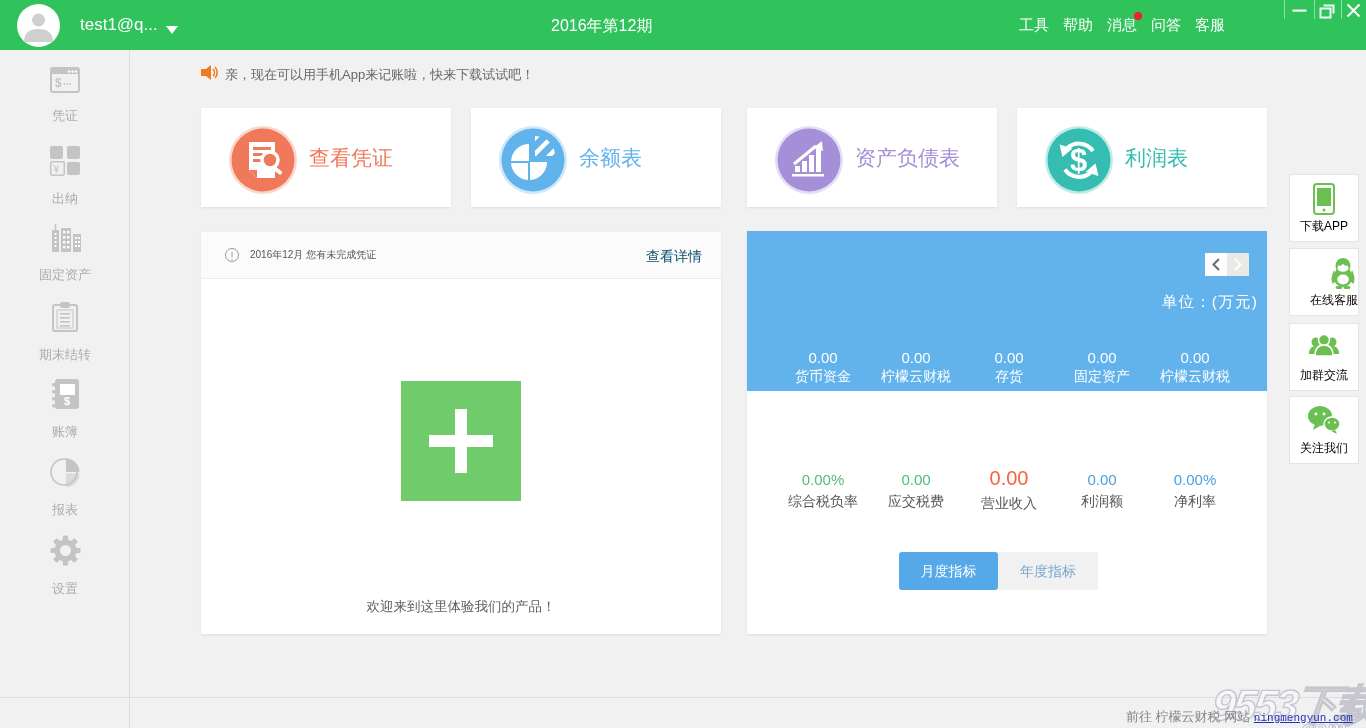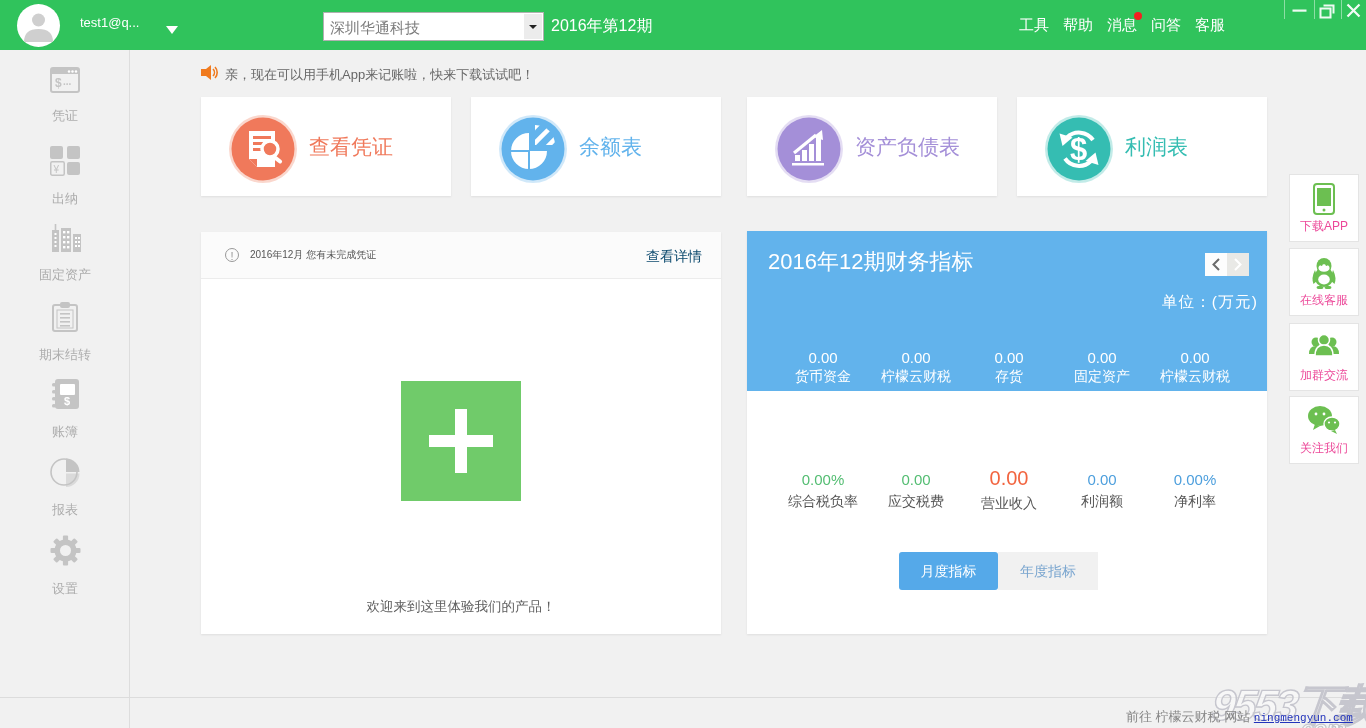--- a/index.html
+++ b/index.html
@@ -3,21 +3,21 @@
 <meta charset="utf-8">
 <style>
 * { margin:0; padding:0; box-sizing:border-box; }
 html,body { width:1366px; height:728px; overflow:hidden; }
 body { font-family:"Liberation Sans",sans-serif; background:#f1f1f1; position:relative; }
 .abs { position:absolute; }
 
 
 #topbar { position:absolute; left:0; top:0; width:1366px; height:50px; background:#30c35c; }
 #avatar { position:absolute; left:17px; top:4px; width:43px; height:43px; border-radius:50%; background:#fff; overflow:hidden; }
-#uname { position:absolute; left:80px; top:15px; color:#fff; font-size:13px; }
+#uname { position:absolute; left:80px; top:15px; color:#fff; font-size:17px; }
 #udrop { position:absolute; left:166px; top:26px; width:0; height:0; border-left:6.5px solid transparent; border-right:6.5px solid transparent; border-top:8px solid #fff; }
 #sel { position:absolute; left:323px; top:12px; width:221px; height:29px; background:#fff; border:1px solid #b0b0b0; }
 #sel .txt { position:absolute; left:6px; top:6px; font-size:15px; color:#7b7b7b; }
 #sel .btn { position:absolute; right:1px; top:1px; width:18px; height:25px; background:#ececec; }
 #sel .btn:after { content:""; position:absolute; left:5px; top:11px; border-left:4px solid transparent; border-right:4px solid transparent; border-top:4.5px solid #222; }
 #period { position:absolute; left:551px; top:16px; color:#fff; font-size:16px; }
 #menu { position:absolute; left:1019px; top:16px; color:#fff; font-size:15px; letter-spacing:0; }
 #menu span { margin-right:14px;font-family:Liberation Serif, serif; }
 #reddot { position:absolute; left:1134px; top:12px; width:8px; height:8px; border-radius:50%; background:#f32121; }
 .wsep { position:absolute; top:0px; width:1px; height:19px; background:rgba(255,255,255,0.45); }
@@ -25,21 +25,21 @@
 
 
 #sidebar { position:absolute; left:0; top:50px; width:130px; height:678px; background:#f1f1f1; border-right:1px solid #ddd; }
 .sitem { position:absolute; left:0; width:130px; text-align:center; color:#adadad; font-size:13px; }
 .sitem svg { display:block; margin:0 auto 14px auto; }
 
 
 #notice { position:absolute; left:225px; top:66px; font-size:13px; color:#666; }
 
 
-.card { position:absolute; top:97px; width:250px; height:99px; background:#fff; box-shadow:0 1px 2px rgba(0,0,0,0.08); }
+.card { position:absolute; top:108px; width:250px; height:99px; background:#fff; box-shadow:0 1px 2px rgba(0,0,0,0.08); }
 .cicon { position:absolute; left:24px; top:14px; width:76px; height:76px; }
 .ctext { position:absolute; left:108px; top:36px; font-size:21px; }
 
 
 #lpanel { position:absolute; left:201px; top:232px; width:520px; height:402px; background:#fff; box-shadow:0 1px 2px rgba(0,0,0,0.08); }
 #lphead { position:absolute; left:0; top:0; width:520px; height:47px; background:#fbfbfb; border-bottom:1px solid #ececec; }
 #lphead .warn { position:absolute; left:24px; top:16px; width:14px; height:14px; border:1px solid #999; border-radius:50%; color:#999; font-size:11px; text-align:center; line-height:14px; }
 #lphead .t { position:absolute; left:49px; top:16px; font-size:10px; color:#555; }
 #lphead .lnk { position:absolute; right:19px; top:16px; font-size:14px; color:#0c4a6e; }
 #plus { position:absolute; left:200px; top:149px; width:120px; height:120px; background:#70cb6a; }
@@ -61,21 +61,21 @@
 .bstat .l { font-size:14px; margin-top:2px; }
 .wstat { position:absolute; width:100px; text-align:center; }
 .wstat .v { font-size:15px; }
 .wstat .l { font-size:14px; color:#555; margin-top:5px; }
 #tabs { position:absolute; left:152px; top:321px; height:38px; }
 #tabm { position:absolute; left:0; top:0; width:99px; height:38px; background:#55a9e9; color:#fff; font-size:14px; text-align:center; line-height:38px; border-radius:3px; }
 #taby { position:absolute; left:99px; top:0; width:100px; height:38px; background:#f1f1f1; color:#79a5cf; font-size:14px; text-align:center; line-height:38px; }
 
 
 .mini { position:absolute; left:1289px; width:70px; height:68px; background:#fff; border:1px solid #e4e4e4; text-align:center; }
-.mini .ml { position:absolute; left:0; bottom:6px; width:100%; font-size:12px; color:#ec4899; }
+.mini .ml { position:absolute; left:0; bottom:6px; width:100%; font-size:12px; color:#000000; }
 .mini svg { margin-top:8px; }
 
 
 #footline { position:absolute; left:0; top:697px; width:1366px; height:1px; background:#dcdcdc; }
 #footer { position:absolute; left:1126px; top:708px; font-size:13px; color:#868686; z-index:6; white-space:nowrap; }
 #footer .lnk { color:#2233bb; text-decoration:underline; font-family:"Liberation Mono",monospace; font-size:11px; font-weight:normal; letter-spacing:0; }
 #wmark { position:absolute; left:1212px; top:684px; width:300px; font-style:italic; font-weight:bold; font-size:43px; line-height:43px; color:rgba(255,255,255,0.45); -webkit-text-stroke:1.4px #c6c6ce; letter-spacing:-3px; white-space:nowrap; transform:skewX(-6deg); }
 #wmarkcom { position:absolute; left:1295px; top:716px; font-style:italic; font-weight:bold; font-size:22px; color:rgba(255,255,255,0.55); -webkit-text-stroke:1.2px #c6c6cb; transform:skewX(-6deg); }
 </style>
 </head>
@@ -83,24 +83,20 @@
 
 <div id="topbar">
   <div id="avatar">
     <svg width="43" height="43" viewBox="0 0 43 43">
       <circle cx="21.5" cy="16" r="6.5" fill="#cfcfcf"></circle>
       <path d="M7 38 Q7 25 21.5 25 Q36 25 36 38 Z" fill="#cfcfcf"></path>
     </svg>
   </div>
   <div id="uname">test1@q...</div>
   <div id="udrop"></div>
-  <div id="sel">
-      <span class="txt">深圳华通科技</span>
-      <span class="btn"></span>
-    </div>
   <div id="period">2016年第12期</div>
   <div id="menu"><span>工具</span><span>帮助</span><span>消息</span><span>问答</span><span>客服</span></div>
   <div id="reddot"></div>
   <div class="wsep" style="left:1284px;"></div>
   <div class="wsep" style="left:1314px;"></div>
   <div class="wsep" style="left:1341px;"></div>
   <svg id="wctl" width="86" height="22" viewBox="0 0 86 22">
     <rect x="12.5" y="9.5" width="14" height="2.2" fill="#fff" opacity="0.92"></rect>
     <path d="M43.5 5.5 L53.5 5.5 L53.5 13.5" fill="none" stroke="#fff" stroke-width="2" opacity="0.92"></path>
     <rect x="40.5" y="8.5" width="10" height="9" fill="none" stroke="#fff" stroke-width="2" opacity="0.92"></rect>
@@ -299,21 +295,20 @@
   </div>
   <div id="plus">
       <div class="h"></div>
       <div class="v"></div>
     </div>
   <div id="welcome">欢迎来到这里体验我们的产品！</div>
 </div>
 
 <div id="rpanel">
   <div id="rphead"></div>
-  <div id="rptitle">2016年12期财务指标</div>
   <div id="navl">
       <svg width="8" height="13" viewBox="0 0 8 13">
         <path d="M7 1 L1.5 6.5 L7 12" fill="none" stroke="#6b6b6b" stroke-width="2"></path>
       </svg>
     </div>
   <div id="navr">
       <svg width="8" height="13" viewBox="0 0 8 13">
         <path d="M1 1 L6.5 6.5 L1 12" fill="none" stroke="#fff" stroke-width="2"></path>
       </svg>
     </div>
@@ -365,21 +360,21 @@
 </div>
 
 <div class="mini" style="top:174px;">
   <svg width="26" height="32" viewBox="0 0 26 32">
     <rect x="3" y="1" width="20" height="30" rx="3" fill="none" stroke="#6cbf51" stroke-width="2"></rect>
     <rect x="6" y="5" width="14" height="18" fill="#6cbf51"></rect>
     <circle cx="13" cy="27" r="1.5" fill="#6cbf51"></circle>
   </svg>
   <div class="ml">下载APP</div>
 </div>
-<div class="mini" style="top:248px;">
+<div class="mini" style="top:248px;text-align:right;">
   <svg width="30" height="32" viewBox="0 0 30 32">
     <ellipse cx="15" cy="9" rx="7.5" ry="8" fill="#6cbf51"></ellipse>
     <ellipse cx="15" cy="20" rx="9.5" ry="10" fill="#6cbf51"></ellipse>
     <path d="M6 13 Q2 21 4.5 27 L9 23 Z" fill="#6cbf51"></path>
     <path d="M24 13 Q28 21 25.5 27 L21 23 Z" fill="#6cbf51"></path>
     <ellipse cx="15" cy="11" rx="5.6" ry="3.8" fill="#fff"></ellipse>
     <ellipse cx="15" cy="22.5" rx="5.8" ry="5" fill="#fff"></ellipse>
     <circle cx="12.4" cy="7.6" r="1.3" fill="#6cbf51"></circle>
     <circle cx="17.6" cy="7.6" r="1.3" fill="#6cbf51"></circle>
     <ellipse cx="11" cy="30.4" rx="3.4" ry="1.6" fill="#6cbf51"></ellipse>

